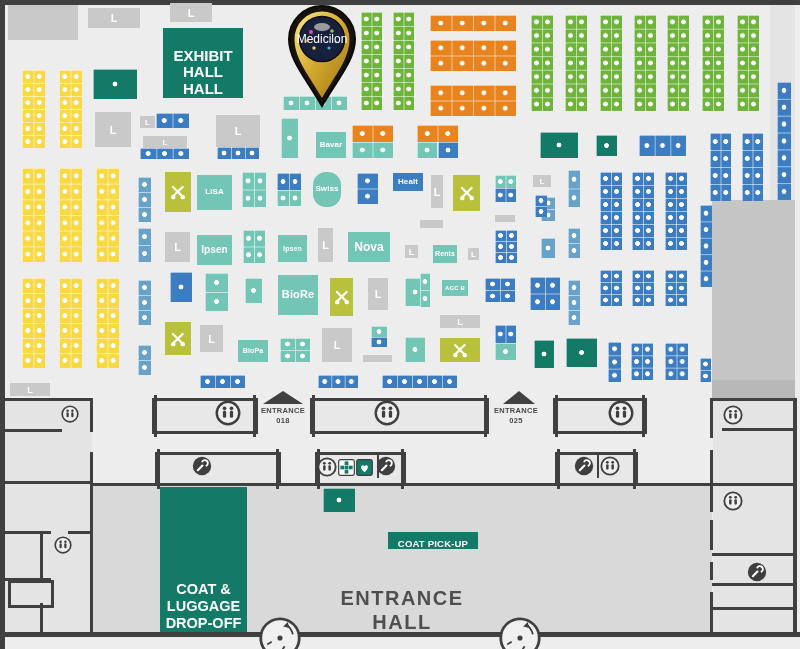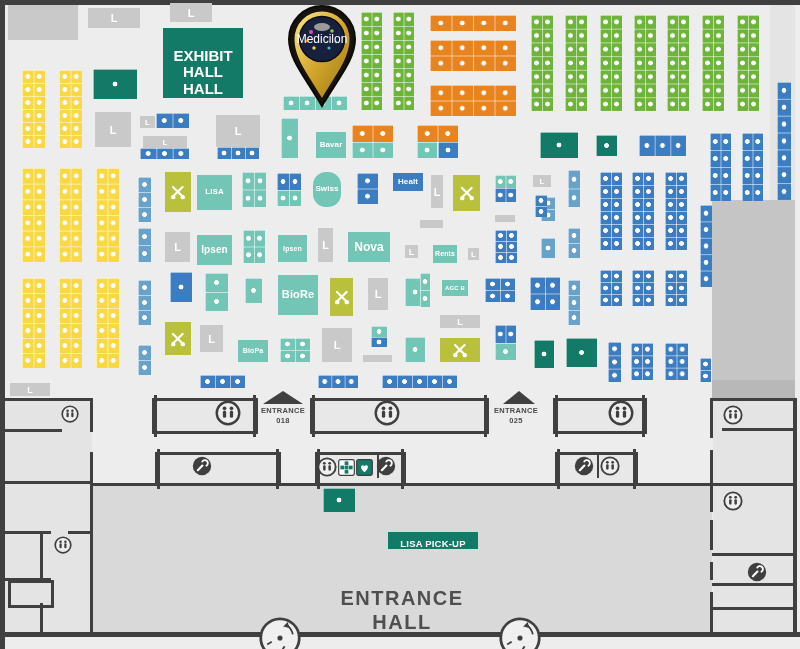--- a/index.html
+++ b/index.html
@@ -37,23 +37,28 @@
 <body>
 
 <div id="floor">
 
   <div class="stage">
     <span>EXHIBIT</span>
     <span>HALL</span>
     <span>HALL</span>
   </div>
 
+  <div class="coat">
+    <span>COAT &amp;</span>
+    <span>LUGGAGE</span>
+    <span>DROP-OFF</span>
+  </div>
 
   <div class="badge">
-    <span>LISA PICK-UP</span>
+    <span>COAT PICK-UP</span>
   </div>
 
   <div class="hall-label">
     <div>ENTRANCE</div>
     <div>HALL</div>
   </div>
 
   <div class="ent-label" id="ent031">
     <div>ENTRANCE</div>
     <div>018</div>

